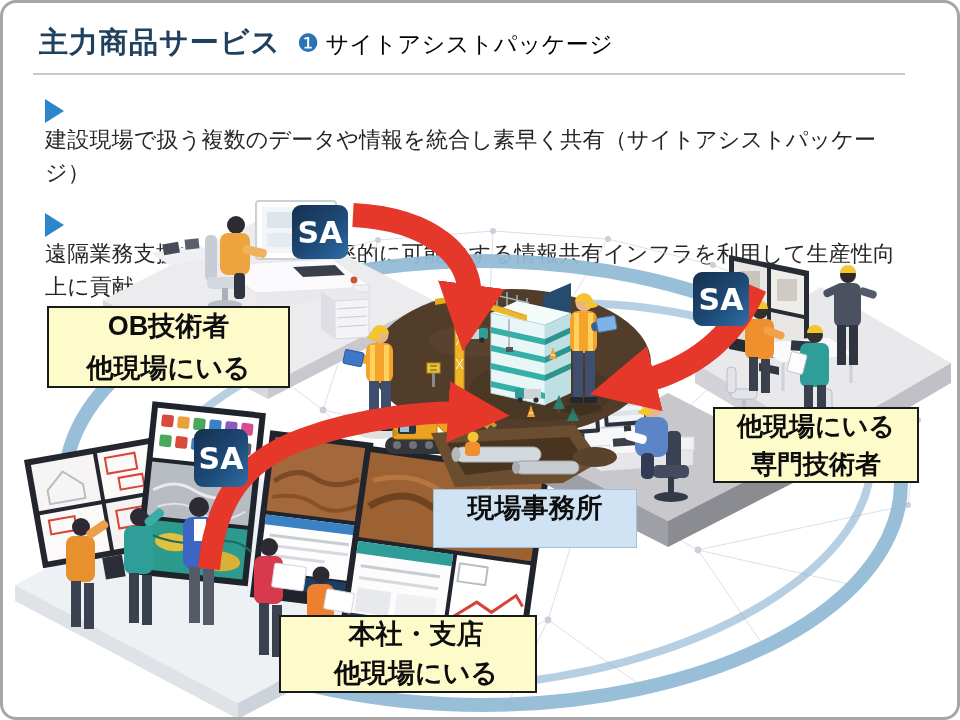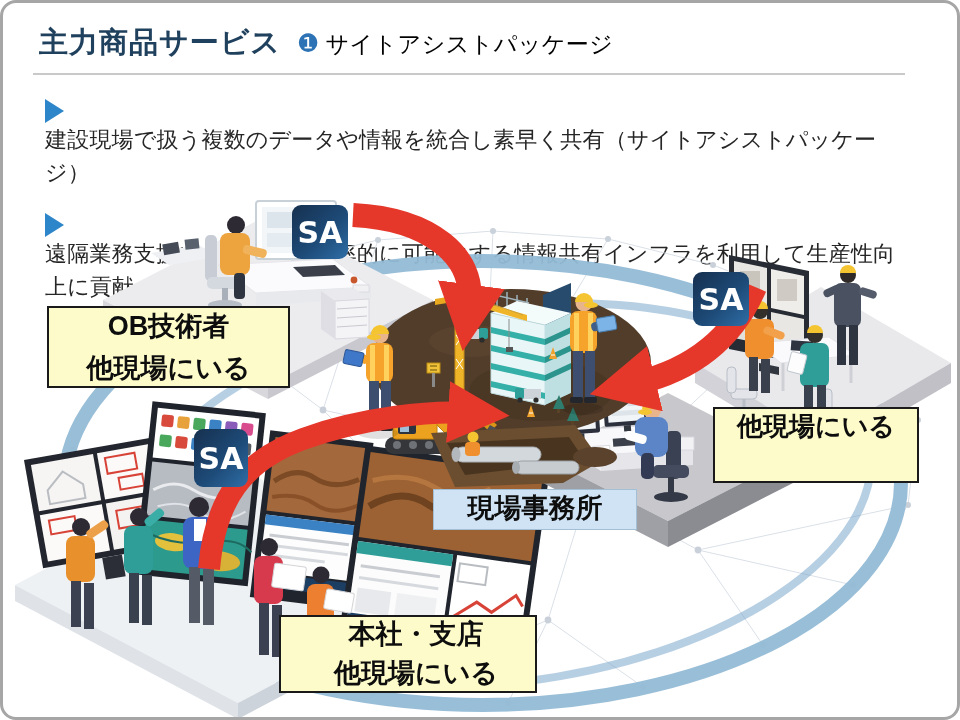--- a/index.html
+++ b/index.html
@@ -22,21 +22,21 @@
   
   .illustration{position:absolute;left:0;top:192px;width:909px;height:522px;}
   .illustration svg{display:block;}
   
   .label{position:absolute;display:flex;flex-direction:column;justify-content:space-between;
          text-align:center;font-weight:bold;color:#0d0d0d;box-sizing:border-box;z-index:5;}
   .label--yellow{background:#fdfbca;border:2px solid #1a1a1a;}
   .label--blue{background:#cfe3f4;border:1px solid #a3bfd6;}
   .label-backoffice{left:44px;top:303px;width:243px;height:82px;font-size:27px;line-height:36px;}
   .label-othersite{left:710px;top:404px;width:206px;height:76px;font-size:26px;line-height:34px;}
-  .label-siteoffice{left:430px;top:486px;width:204px;height:41px;font-size:27px;}
+  .label-siteoffice{left:430px;top:486px;width:204px;height:59px;font-size:27px;}
   .label-hq{left:276px;top:612px;width:258px;height:78px;font-size:27px;line-height:35px;padding-left:16px;}
 </style>
 </head>
 <body>
 
 <div class="slide">
 
   <div class="header">
     <div class="title-row">
       <span class="page-title">主力商品サービス</span>
@@ -499,20 +499,21 @@
     </g>
   </svg>
   </div>
 
   <div class="label label--yellow label-backoffice">
     <div>OB技術者</div>
     <div>他現場にいる</div>
   </div>
   <div class="label label--yellow label-othersite">
     <div>他現場にいる</div>
+    <div>専門技術者</div>
   </div>
   <div class="label label--blue label-siteoffice">
     <div>現場事務所</div>
   </div>
   <div class="label label--yellow label-hq">
     <div>本社・支店</div>
     <div>他現場にいる</div>
   </div>
 
 </div>

